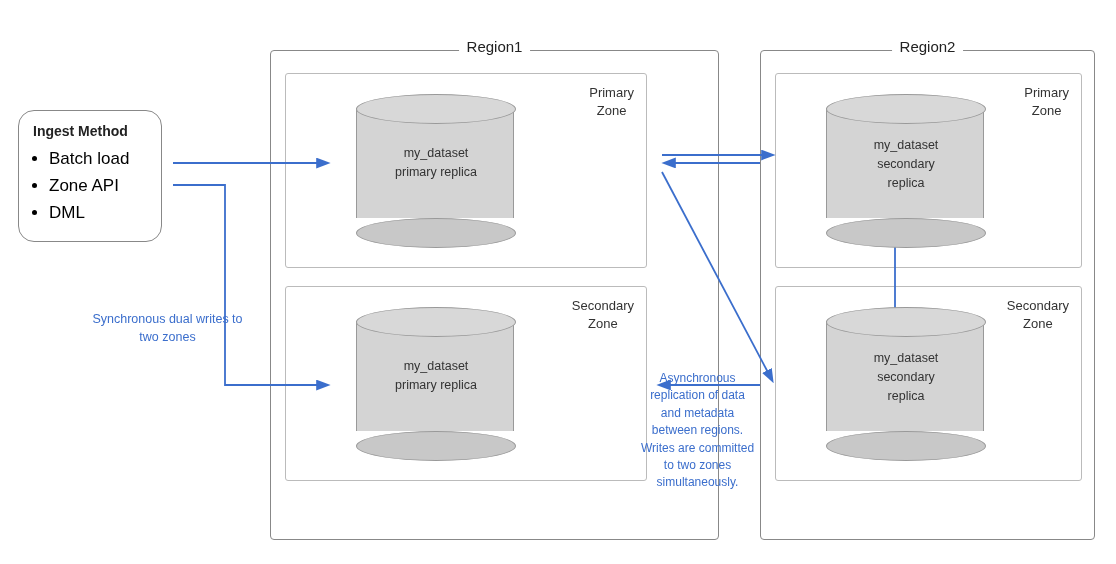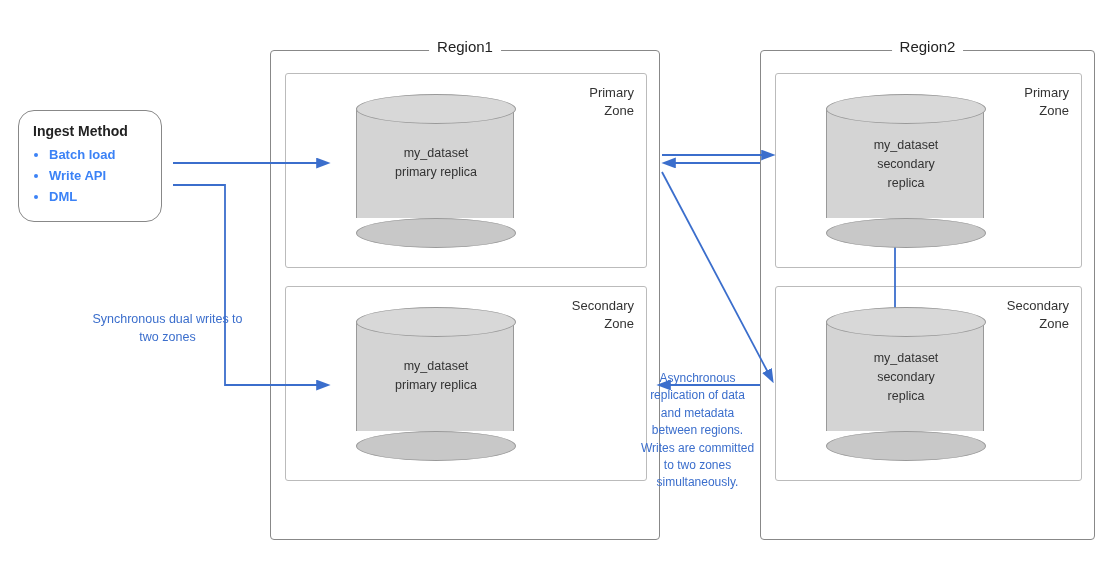--- a/index.html
+++ b/index.html
@@ -29,24 +29,23 @@
     }
     .ingest-title {
       font-size: 14px;
       font-weight: 600;
       margin-bottom: 6px;
       color: #222;
     }
     .ingest-list {
       list-style: disc;
       padding-left: 16px;
-      font-size: 13px;
-      color: #3b82f6;
+      font-size: 17px;
+      color: #000000;
       line-height: 1.6;
-      font-weight: bold;
     }
 
     
     .region-box {
       position: absolute;
       border: 1.5px solid #888;
       border-radius: 4px;
       background: #fff;
     }
     .region-label {
@@ -67,21 +66,21 @@
       border: 1.5px solid #bbb;
       border-radius: 3px;
       background: #fff;
     }
     .zone-label {
       position: absolute;
       right: 12px;
       top: 10px;
       font-size: 13px;
       color: #333;
-      text-align: right;
+      text-align: center;
       line-height: 1.4;
     }
 
     
     .annotation {
       position: absolute;
       font-size: 12.5px;
       color: #3b6ecc;
       text-align: center;
       line-height: 1.45;
@@ -98,26 +97,26 @@
   </style>
 </head>
 <body>
 
 <div class="diagram-container">
 
   <div class="ingest-box">
     <div class="ingest-title">Ingest Method</div>
     <ul class="ingest-list">
       <li>Batch load</li>
-      <li>Write API</li>
+      <li>Zone API</li>
       <li>DML</li>
     </ul>
   </div>
 
-  <div class="region-box" style="left:270px; top:50px; width:390px; height:490px;">
+  <div class="region-box" style="left:270px; top:50px; width:449px; height:490px;">
     <span class="region-label">Region1</span>
 
     <div class="zone-box" style="left:14px; top:22px; width:362px; height:195px;">
       <span class="zone-label">Primary<br>Zone</span>
 
       <div style="position:absolute; left:70px; top:20px; width:160px; height:150px;">
         <div style="position:relative; width:160px; height:150px;">
 
           <div style="width:160px; height:30px; background:#d8d8d8; border:1.5px solid #999; border-radius:50%; position:absolute; top:0; left:0; z-index:2;"></div>
 

